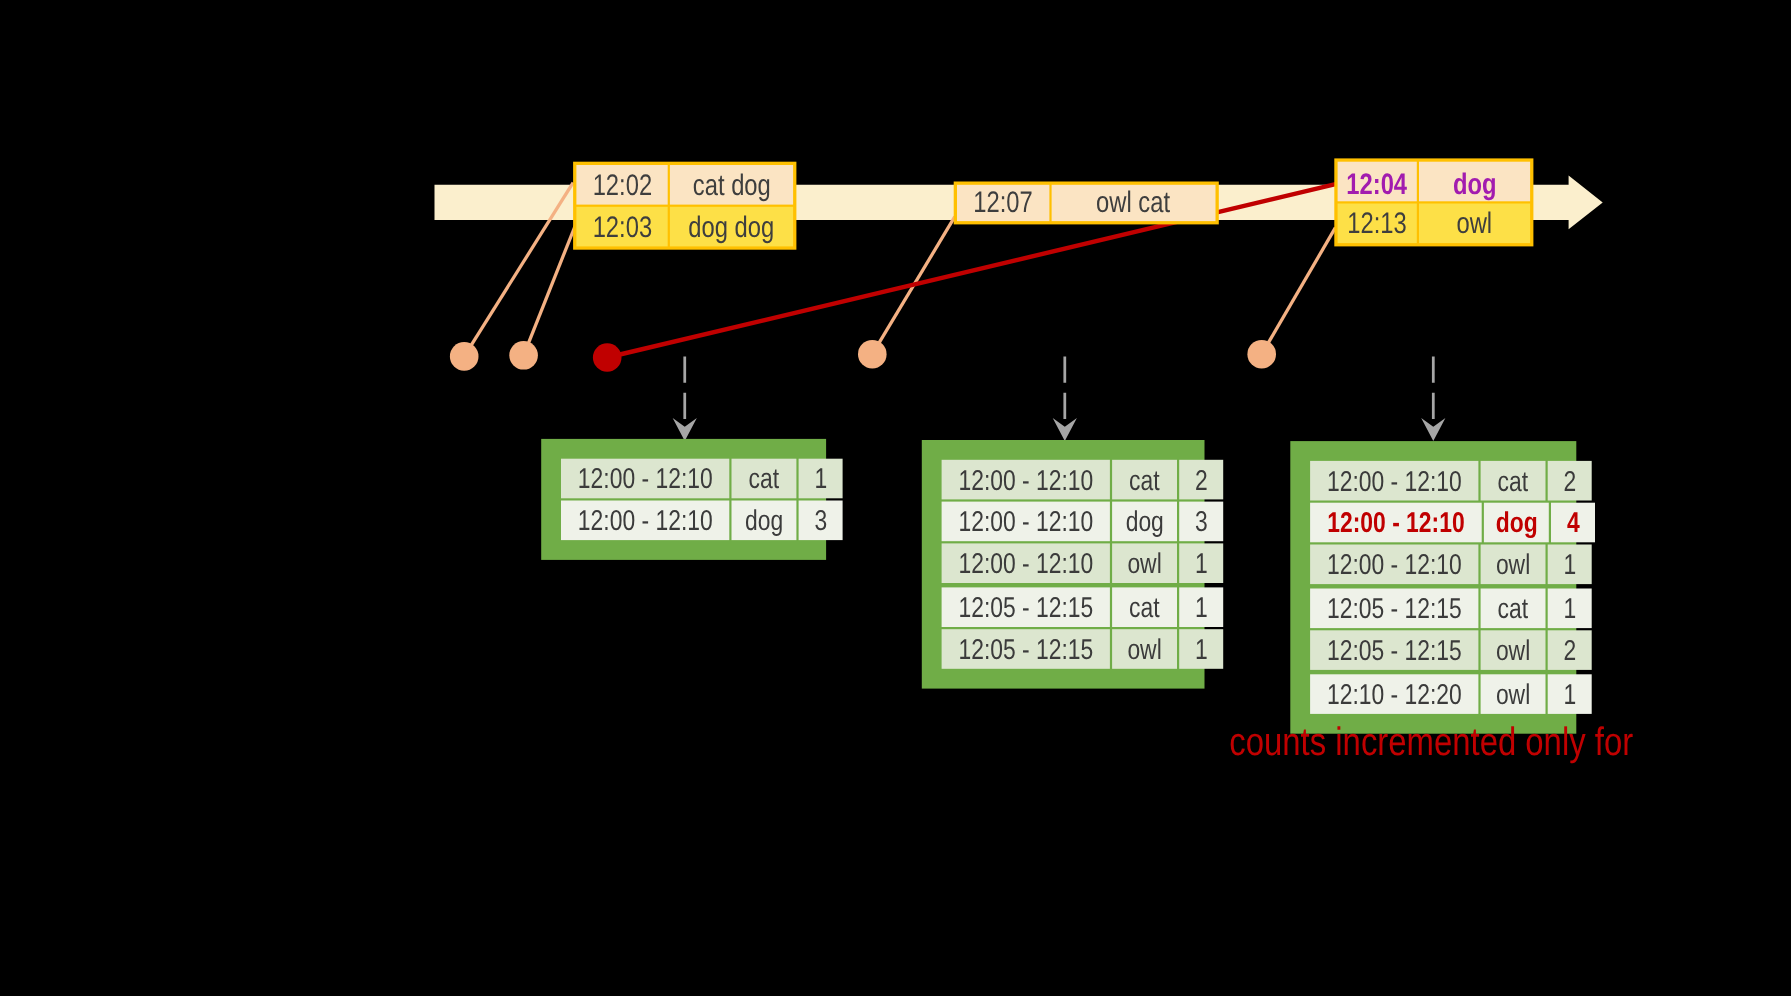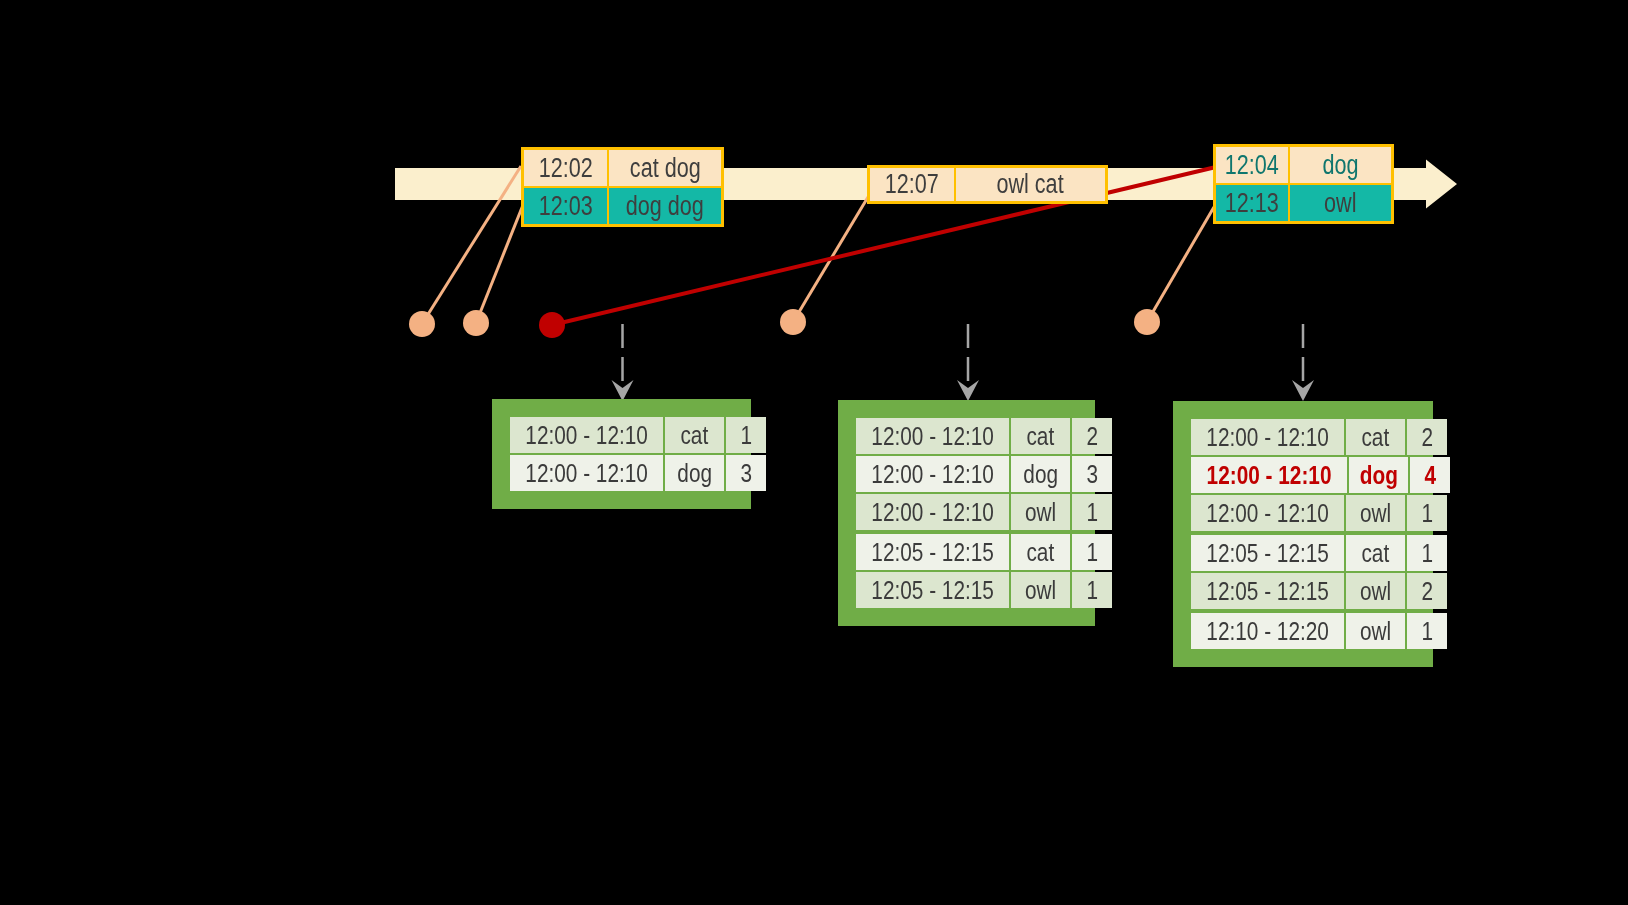--- a/index.html
+++ b/index.html
@@ -14,22 +14,22 @@
 
   
   .ebox { position:absolute; z-index:2; background:#FFC000; padding:3px;
           box-sizing:border-box; display:flex; flex-direction:column; }
   .ebox .erow { display:flex; }
   .ebox .erow + .erow { margin-top:2px; }
   .ebox .ecell { display:flex; align-items:center; justify-content:center;
                  font-size:27px; color:#3E3E3E; }
   .ebox .ecell + .ecell { margin-left:2px; }
   .ebox .erow.dark  .ecell { background:#FBE4C3; }
-  .ebox .erow.light .ecell { background:#14b8a6;text-align:center; }
-  .ebox .erow.red .ecell { color:#0f766e; font-weight:normal; }
+  .ebox .erow.light .ecell { background:#fde047;text-align:center; }
+  .ebox .erow.red .ecell { color:#a21caf; font-weight:bold;align-items:flex-end; }
 
   
   .rtable { position:absolute; z-index:2; background:#70AD47; padding:18px;
             box-sizing:border-box; display:flex; flex-direction:column; }
   .rtable .trow { display:flex; height:36px; }
   .rtable .trow + .trow { margin-top:2px; }
   .rtable .trow.gsep { margin-top:4px; }
   .rtable .tcell { display:flex; align-items:center; justify-content:center;
                    font-size:26px; color:#3B3B3B; }
   .rtable .tcell + .tcell { margin-left:2px; }
@@ -283,15 +283,16 @@
       <div class="tcell c2">
           <span class="t">owl</span>
         </div>
       <div class="tcell c3">
           <span class="t">1</span>
         </div>
     </div>
   </div>
 
   <div class="note" style="left:1066px; top:654px;">
+    <div><span class="t">counts incremented only for</span></div>
   </div>
 
 </div>
 
 </body></html>

